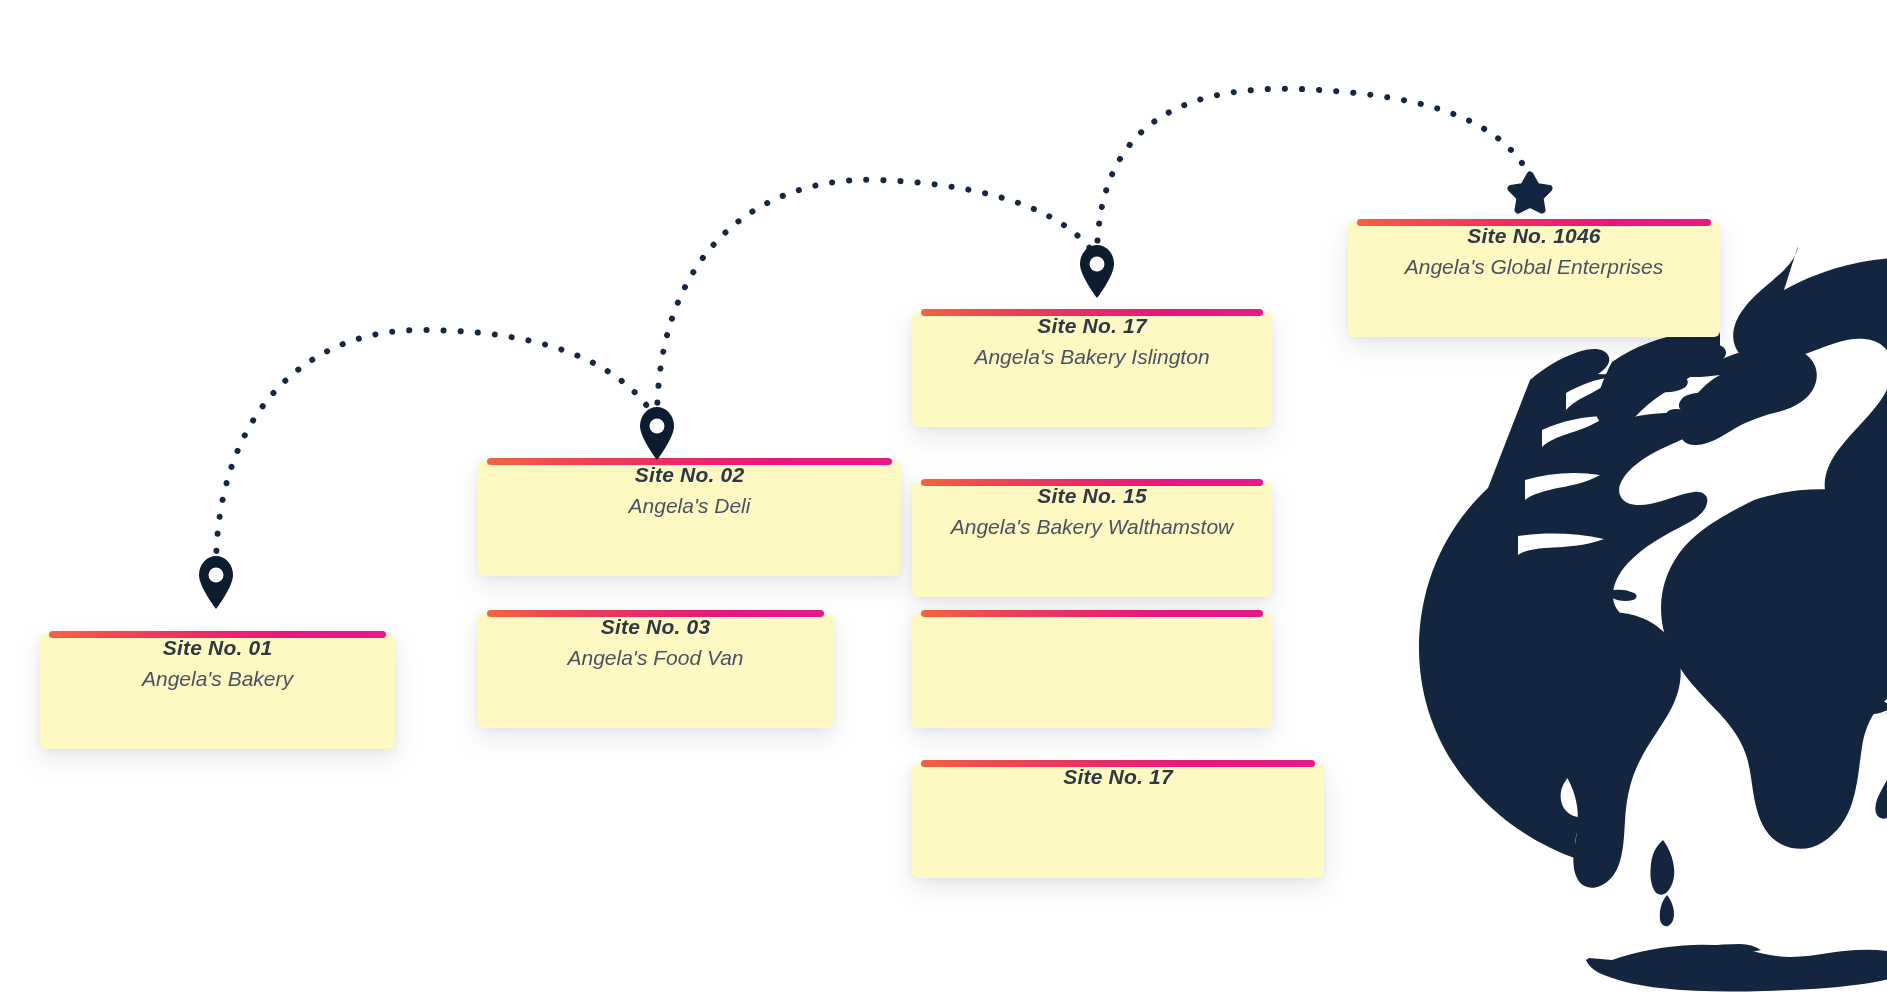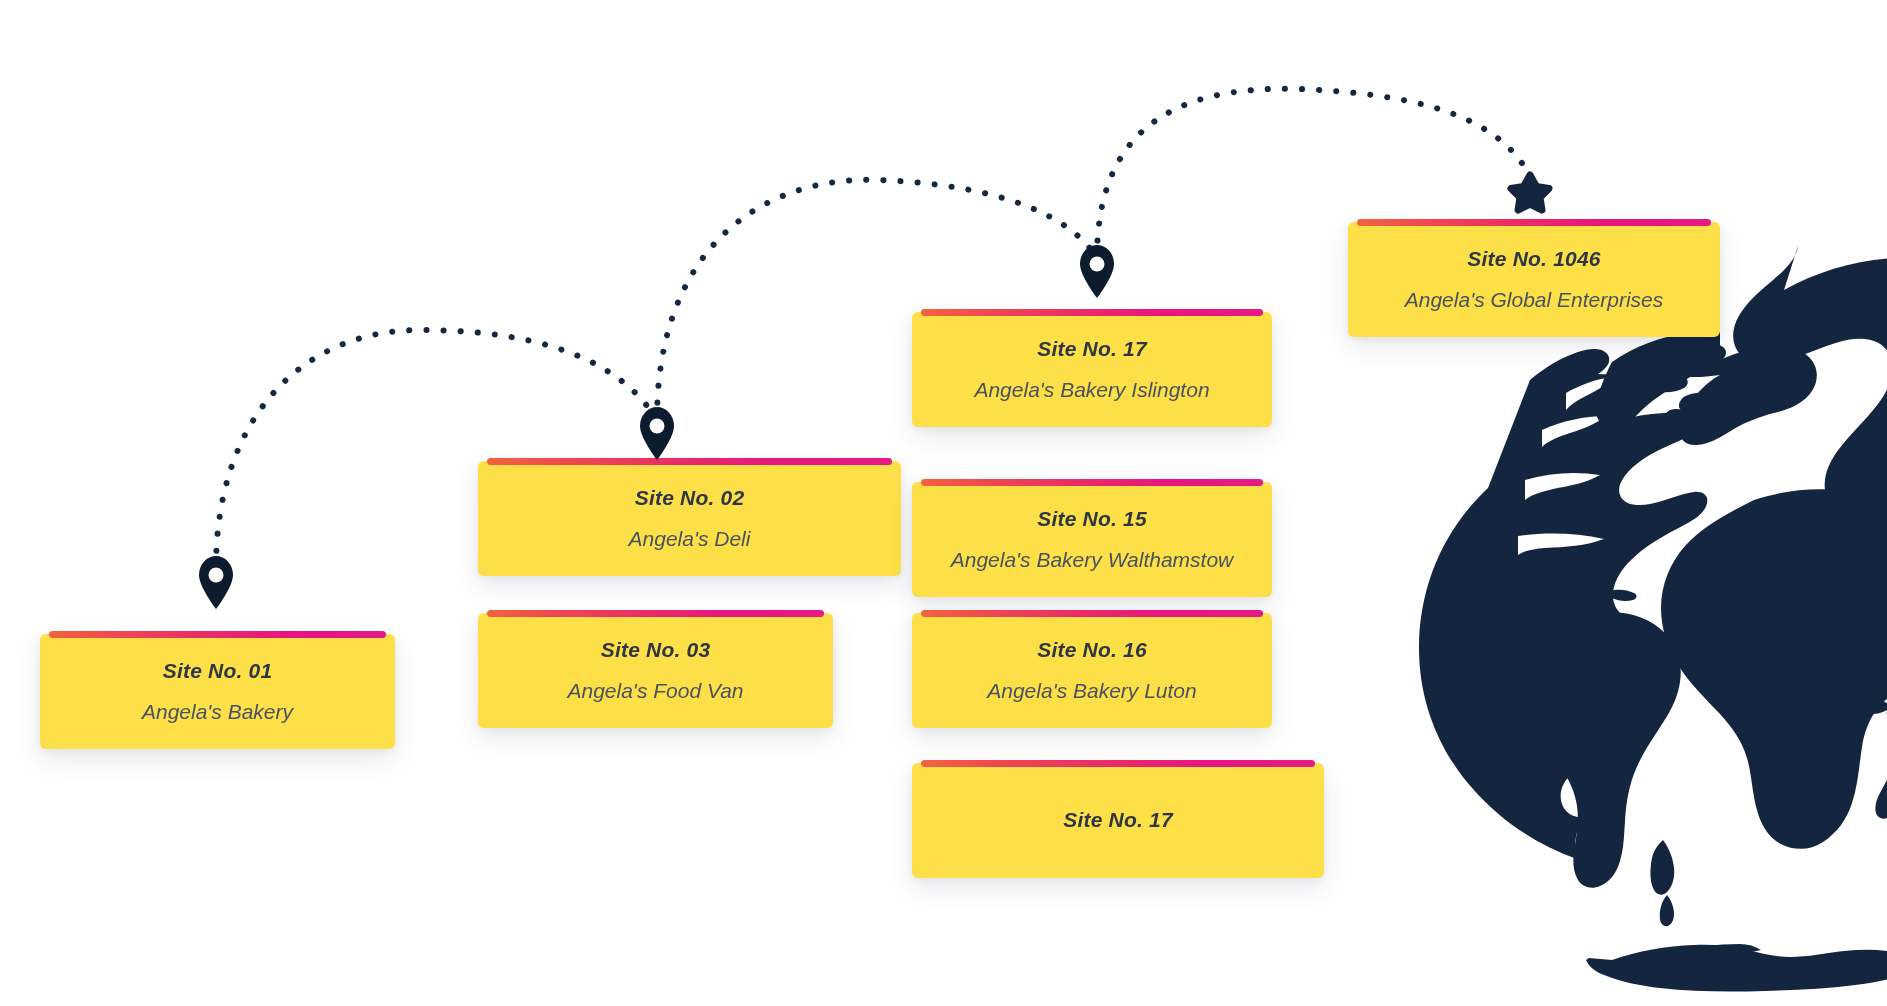--- a/index.html
+++ b/index.html
@@ -17,29 +17,29 @@
   #stage {
     position: absolute;
     inset: 0;
     width: 1887px;
     height: 1006px;
   }
 
   
   .card {
     position: absolute;
-    background: #fde047;
+    background: #fef9c3;
     border-radius: 6px;
     box-shadow: 0 10px 26px rgba(30, 40, 70, 0.10),
                 0 2px 8px rgba(30, 40, 70, 0.06);
     box-sizing: border-box;
     display: flex;
     flex-direction: column;
     align-items: center;
-    justify-content: center;
+    justify-content: flex-start;
     overflow: visible;
   }
   .card-bar {
     position: absolute;
     top: -3px;
     left: 9px;
     right: 9px;
     height: 7px;
     border-radius: 4px;
     background: linear-gradient(90deg,
@@ -63,21 +63,21 @@
     letter-spacing: 0.2px;
     line-height: 1.35;
     white-space: nowrap;
   }
   .card-sub {
     font-style: italic;
     font-weight: normal;
     font-size: 21px;
     color: #4a5261;
     line-height: 1.35;
-    margin-top: 12px;
+    margin-top: 3px;
     white-space: nowrap;
   }
 
   
   #paths, #globe-layer, #markers {
     position: absolute;
     top: 0;
     left: 0;
     width: 1887px;
     height: 1006px;
@@ -249,24 +249,20 @@
   <div class="card" style="left:912px; top:482px; width:360px; height:115px;">
     <div class="card-bar"></div>
     <div class="card-inner">
       <div class="card-title">Site No. 15</div>
       <div class="card-sub">Angela's Bakery Walthamstow</div>
     </div>
   </div>
 
   <div class="card" style="left:912px; top:613px; width:360px; height:115px;">
     <div class="card-bar"></div>
-    <div class="card-inner">
-      <div class="card-title">Site No. 16</div>
-      <div class="card-sub">Angela's Bakery Luton</div>
-    </div>
   </div>
 
   <div class="card" style="left:912px; top:763px; width:412px; height:115px;">
     <div class="card-bar"></div>
     <div class="card-inner">
       <div class="card-title">Site No. 17</div>
     </div>
   </div>
 
   <div class="card" style="left:1348px; top:222px; width:372px; height:115px;">

